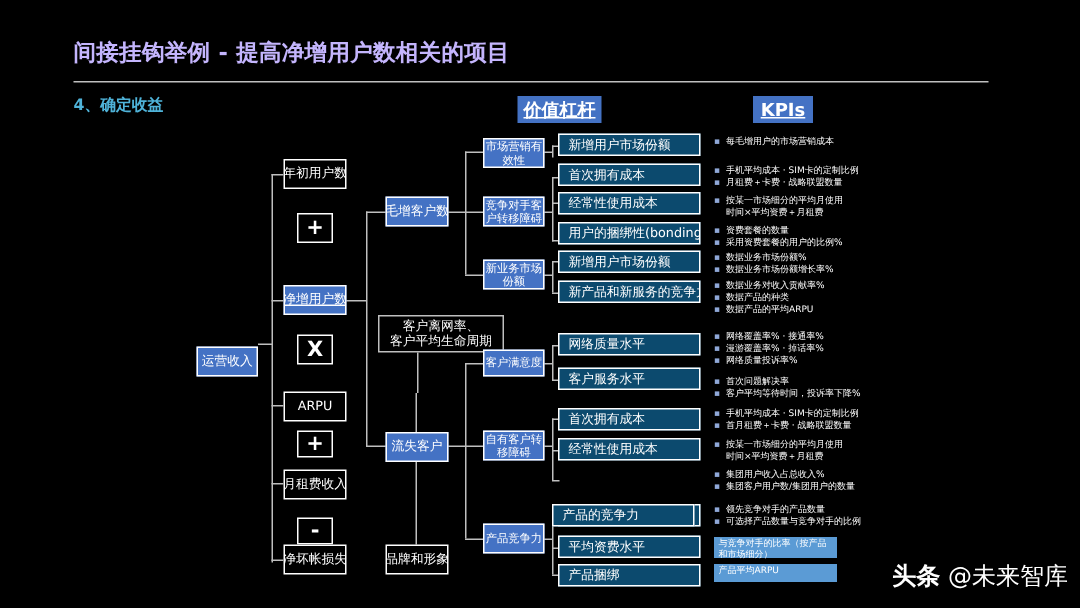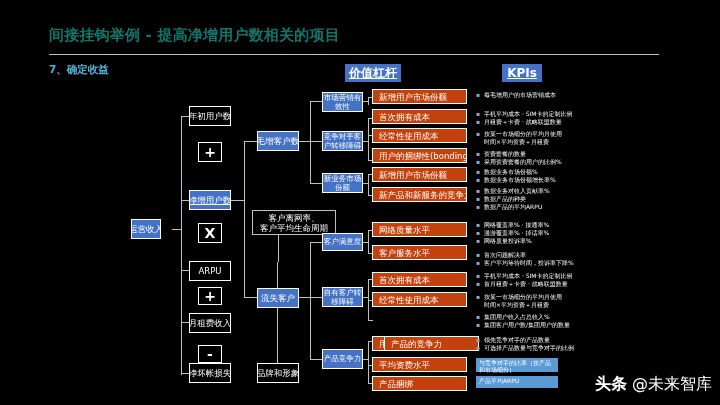--- a/index.html
+++ b/index.html
@@ -1,40 +1,40 @@
 <!DOCTYPE html>
 <html><head>
 <meta charset="utf-8">
 <style>
   html,body{margin:0;padding:0;background:#000;}
   body{width:720px;height:405px;position:relative;overflow:hidden;font-family:"DejaVu Sans","Liberation Sans",sans-serif;color:#fff;}
   .abs{position:absolute;}
-  .title{left:49px;top:26px;font-size:15px;font-weight:bold;color:#0f766e;letter-spacing:0.2px;white-space:nowrap;}
+  .title{left:49px;top:26px;font-size:15px;font-weight:bold;color:#c4b5fd;letter-spacing:0.2px;white-space:nowrap;}
   .rule{left:49px;top:54px;width:610px;height:1px;background:#bfbfbf;}
   .subtitle{left:49px;top:63px;font-size:10.5px;font-weight:bold;color:#4fb3d9;white-space:nowrap;}
   .hdr{background:#4472c4;color:#fff;font-weight:bold;font-size:12px;text-align:center;text-decoration:underline;line-height:18px;}
   .bx{box-sizing:border-box;display:flex;align-items:center;justify-content:center;text-align:center;font-size:8.5px;line-height:10px;white-space:nowrap;overflow:hidden;}
   .blue{background:#4472c4;border:1.5px solid #fff;color:#fff;}
   .dark{background:#000;border:1.5px solid #fff;color:#fff;}
   .darkgray{background:#000;border:1px solid #bfbfbf;color:#fff;}
-  .leaf{background:#c2410c;border:1.5px solid #fff;color:#fff;justify-content:flex-start;padding-left:6px;font-size:8.5px;}
+  .leaf{background:#0c4a6e;border:1.5px solid #fff;color:#fff;justify-content:flex-start;padding-left:6px;font-size:8.5px;}
   .sym{font-size:14px;font-weight:bold;}
   .ln{position:absolute;background:#bfbfbf;}
   .kpi{font-size:6px;line-height:8px;color:#fff;white-space:nowrap;}
   .kpi .b{display:inline-block;width:8px;color:#8fa8d8;}
   .kpibox{background:#5b9bd5;color:#fff;font-size:6px;line-height:7px;padding:1px 3px;box-sizing:border-box;}
   .wm{right:8px;bottom:10px;font-size:16px;color:#fff;white-space:nowrap;}
   .wm b{font-weight:bold;}
 </style>
 </head>
 <body>
 
 <div class="abs title">间接挂钩举例 - 提高净增用户数相关的项目</div>
 <div class="abs rule"></div>
-<div class="abs subtitle">7、确定收益</div>
+<div class="abs subtitle">4、确定收益</div>
 
 <div class="abs hdr" style="left:345px;top:64px;width:56px;">价值杠杆</div>
 <div class="abs hdr" style="left:502px;top:64px;width:40px;">KPIs</div>
 
 <div class="ln" style="left:181px;top:116px;width:1px;height:259px;"></div>
 <div class="ln" style="left:181px;top:116px;width:8px;height:1px;"></div>
 <div class="ln" style="left:181px;top:200px;width:8px;height:1px;"></div>
 <div class="ln" style="left:181px;top:270px;width:8px;height:1px;"></div>
 <div class="ln" style="left:181px;top:322px;width:8px;height:1px;"></div>
 <div class="ln" style="left:181px;top:373px;width:8px;height:1px;"></div>
@@ -87,21 +87,21 @@
 <div class="ln" style="left:368px;top:279px;width:5px;height:1px;"></div>
 <div class="ln" style="left:368px;top:300px;width:5px;height:1px;"></div>
 <div class="ln" style="left:368px;top:320px;width:5px;height:1px;"></div>
 
 <div class="ln" style="left:362px;top:359px;width:6px;height:1px;"></div>
 <div class="ln" style="left:368px;top:341px;width:1px;height:42px;"></div>
 <div class="ln" style="left:368px;top:341px;width:5px;height:1px;"></div>
 <div class="ln" style="left:368px;top:365px;width:5px;height:1px;"></div>
 <div class="ln" style="left:368px;top:383px;width:5px;height:1px;"></div>
 
-<div class="abs bx blue" style="left:131px;top:219px;width:30px;height:20px;">运营收入</div>
+<div class="abs bx blue" style="left:131px;top:231px;width:41px;height:20px;">运营收入</div>
 
 <div class="abs bx dark" style="left:189px;top:106px;width:42px;height:20px;">年初用户数</div>
 <div class="abs bx dark sym" style="left:198px;top:142px;width:24px;height:20px;">+</div>
 <div class="abs bx blue" style="left:189px;top:190px;width:42px;height:20px;text-decoration:underline;">净增用户数</div>
 <div class="abs bx dark sym" style="left:198px;top:223px;width:24px;height:20px;">X</div>
 <div class="abs bx dark" style="left:189px;top:261px;width:42px;height:20px;">ARPU</div>
 <div class="abs bx dark sym" style="left:198px;top:287px;width:24px;height:18px;">+</div>
 <div class="abs bx dark" style="left:189px;top:313px;width:42px;height:20px;">月租费收入</div>
 <div class="abs bx dark sym" style="left:198px;top:345px;width:24px;height:18px;">-</div>
 <div class="abs bx dark" style="left:189px;top:363px;width:42px;height:20px;">净坏帐损失</div>
@@ -123,21 +123,21 @@
 <div class="abs bx leaf" style="left:372px;top:109px;width:95px;height:15px;">首次拥有成本</div>
 <div class="abs bx leaf" style="left:372px;top:128px;width:95px;height:15px;">经常性使用成本</div>
 <div class="abs bx leaf" style="left:372px;top:148px;width:95px;height:15px;">用户的捆绑性(bonding)</div>
 <div class="abs bx leaf" style="left:372px;top:167px;width:95px;height:15px;">新增用户市场份额</div>
 <div class="abs bx leaf" style="left:372px;top:187px;width:95px;height:15px;">新产品和新服务的竞争力</div>
 <div class="abs bx leaf" style="left:372px;top:222px;width:95px;height:15px;">网络质量水平</div>
 <div class="abs bx leaf" style="left:372px;top:245px;width:95px;height:15px;">客户服务水平</div>
 <div class="abs bx leaf" style="left:372px;top:272px;width:95px;height:15px;">首次拥有成本</div>
 <div class="abs bx leaf" style="left:372px;top:292px;width:95px;height:15px;">经常性使用成本</div>
 <div class="abs bx leaf" style="left:372px;top:312px;width:95px;height:15px;margin-top:24px;">用户的捆绑性</div>
-<div class="abs bx leaf" style="left:384px;top:336px;width:95px;height:15px;text-align:center;">产品的竞争力</div>
+<div class="abs bx leaf" style="left:368px;top:336px;width:95px;height:15px;text-align:center;">产品的竞争力</div>
 <div class="abs bx leaf" style="left:372px;top:357px;width:95px;height:15px;">平均资费水平</div>
 <div class="abs bx leaf" style="left:372px;top:376px;width:95px;height:15px;">产品捆绑</div>
 
 <div class="abs kpi" style="left:476px;top:91px;">
   <div><span class="b">▪</span><span>每毛增用户的市场营销成本</span></div>
 </div>
 <div class="abs kpi" style="left:476px;top:110px;">
   <div><span class="b">▪</span><span>手机平均成本  ·  SIM卡的定制比例</span></div>
   <div><span class="b">▪</span><span>月租费＋卡费  ·  战略联盟数量</span></div>
 </div>

